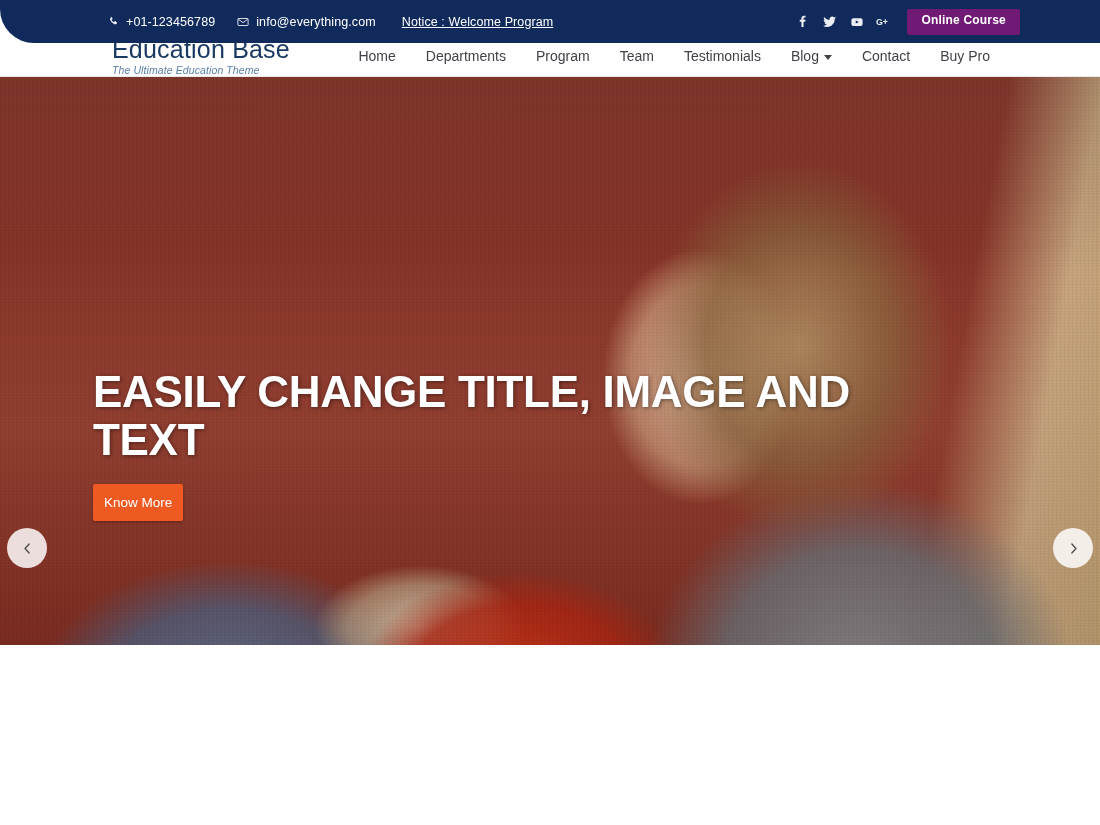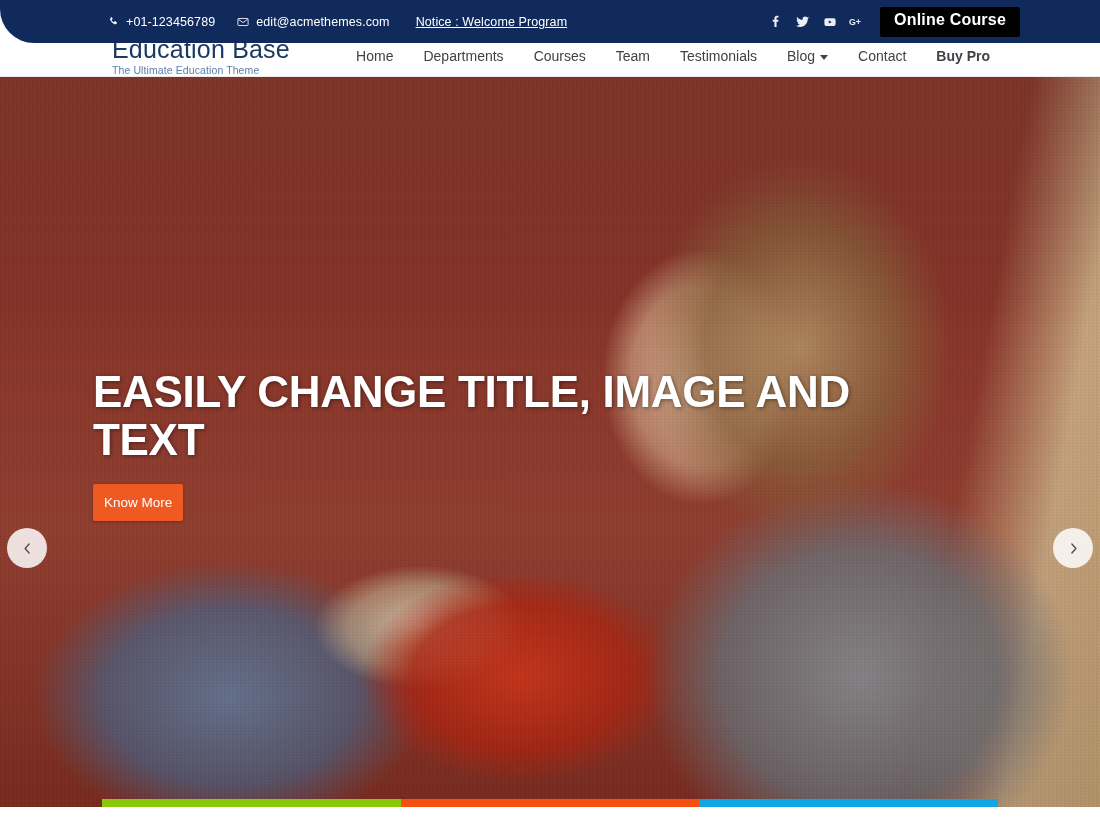--- a/index.html
+++ b/index.html
@@ -53,23 +53,23 @@
     gap:0px;
   }
   .social a {
     width:27px; height:36px;
     display:flex; align-items:center; justify-content:center;
     color:#ffffff; text-decoration:none;
     opacity:.92;
   }
   .social a svg { display:block; }
   .online-course {
-    background:#000000;
+    background:#701a75;
     color:#fff;
-    font-size:16px;
+    font-size:12px;
     font-weight:bold;
     letter-spacing:.2px;
     padding:4px 14px 8px 14px;
     border:none;
     cursor:pointer;
     margin-left:10px;
     margin-right:80px;
     font-family:"Liberation Sans", sans-serif;
     border-radius:2px;
     white-space:nowrap;
@@ -90,50 +90,51 @@
     color:#1b3a63;
     font-weight:normal;
     letter-spacing:.2px;
     line-height:1.05;
   }
   .brand-sub {
     font-size:10.5px;
     color:#5a7ea8;
     letter-spacing:.1px;
     margin-top:2px;
+    font-style:italic;
   }
   .nav {
     margin-left:auto;
     display:flex;
     align-items:center;
     gap:0;
   }
   .nav-item {
     font-size:14px;
     color:#3f4247;
     text-decoration:none;
     padding:0 15px;
     display:flex;
     align-items:center;
     gap:5px;
     white-space:nowrap;
   }
-  .nav-item:last-child { padding-right:0;font-weight:bold; }
+  .nav-item:last-child { padding-right:0; }
   .caret {
     width:0;height:0;
     border-left:4px solid transparent;
     border-right:4px solid transparent;
     border-top:5px solid #3f4247;
     margin-top:2px;
   }
 
   
   .hero {
     position:relative;
-    height:730px;
+    height:568px;
     overflow:hidden;
     background:#a16207;
   }
   .hero-photo {
     position:absolute; inset:0;
     background:
       
       radial-gradient(ellipse 210px 260px at 800px 270px, rgba(190,150,105,.92) 0%, rgba(150,108,66,.75) 45%, rgba(120,80,48,0) 72%),
       
       radial-gradient(ellipse 115px 150px at 700px 300px, rgba(233,193,163,.96) 0%, rgba(214,163,130,.75) 60%, rgba(190,140,110,0) 85%),
@@ -250,21 +251,21 @@
       <span>+01-123456789</span>
     </div>
 
     <div class="tb-item">
       <span class="tb-icon">
         <svg width="12" height="12" viewBox="0 0 16 16" fill="none" stroke="#ffffff" stroke-width="1.2">
             <rect x="1.2" y="3.3" width="13.6" height="9.4" rx="1"></rect>
             <path d="M1.6 4.2 8 8.8l6.4-4.6"></path>
           </svg>
       </span>
-      <span>edit@acmethemes.com</span>
+      <span>info@everything.com</span>
     </div>
 
     <div class="tb-item tb-notice">
       <span>Notice : Welcome Program</span>
     </div>
 
     <div class="tb-right">
       <div class="social">
         <a href="#">
           <svg width="13" height="13" viewBox="0 0 16 16" fill="#ffffff">
@@ -300,21 +301,21 @@
   </div>
 
   <nav class="nav">
     <a class="nav-item" href="#">
       <span>Home</span>
     </a>
     <a class="nav-item" href="#">
       <span>Departments</span>
     </a>
     <a class="nav-item" href="#">
-      <span>Courses</span>
+      <span>Program</span>
     </a>
     <a class="nav-item" href="#">
       <span>Team</span>
     </a>
     <a class="nav-item" href="#">
       <span>Testimonials</span>
     </a>
     <a class="nav-item" href="#">
       <span>Blog</span>
       <span class="caret"></span>

